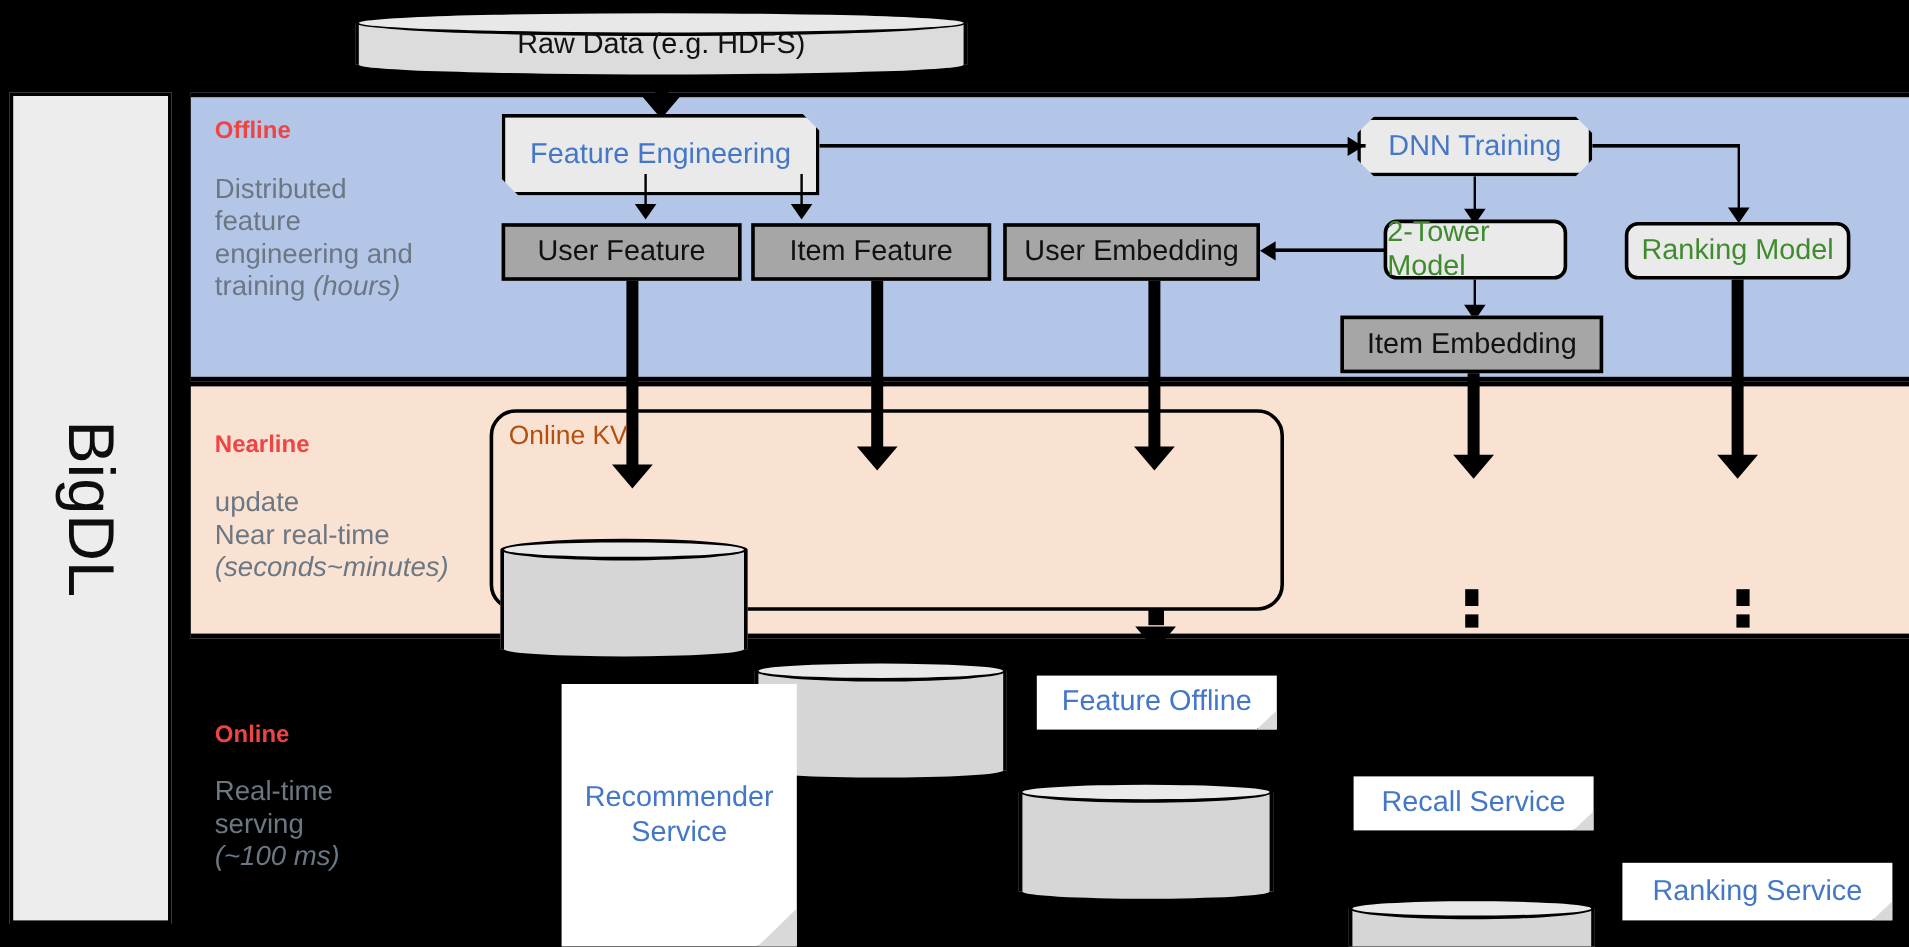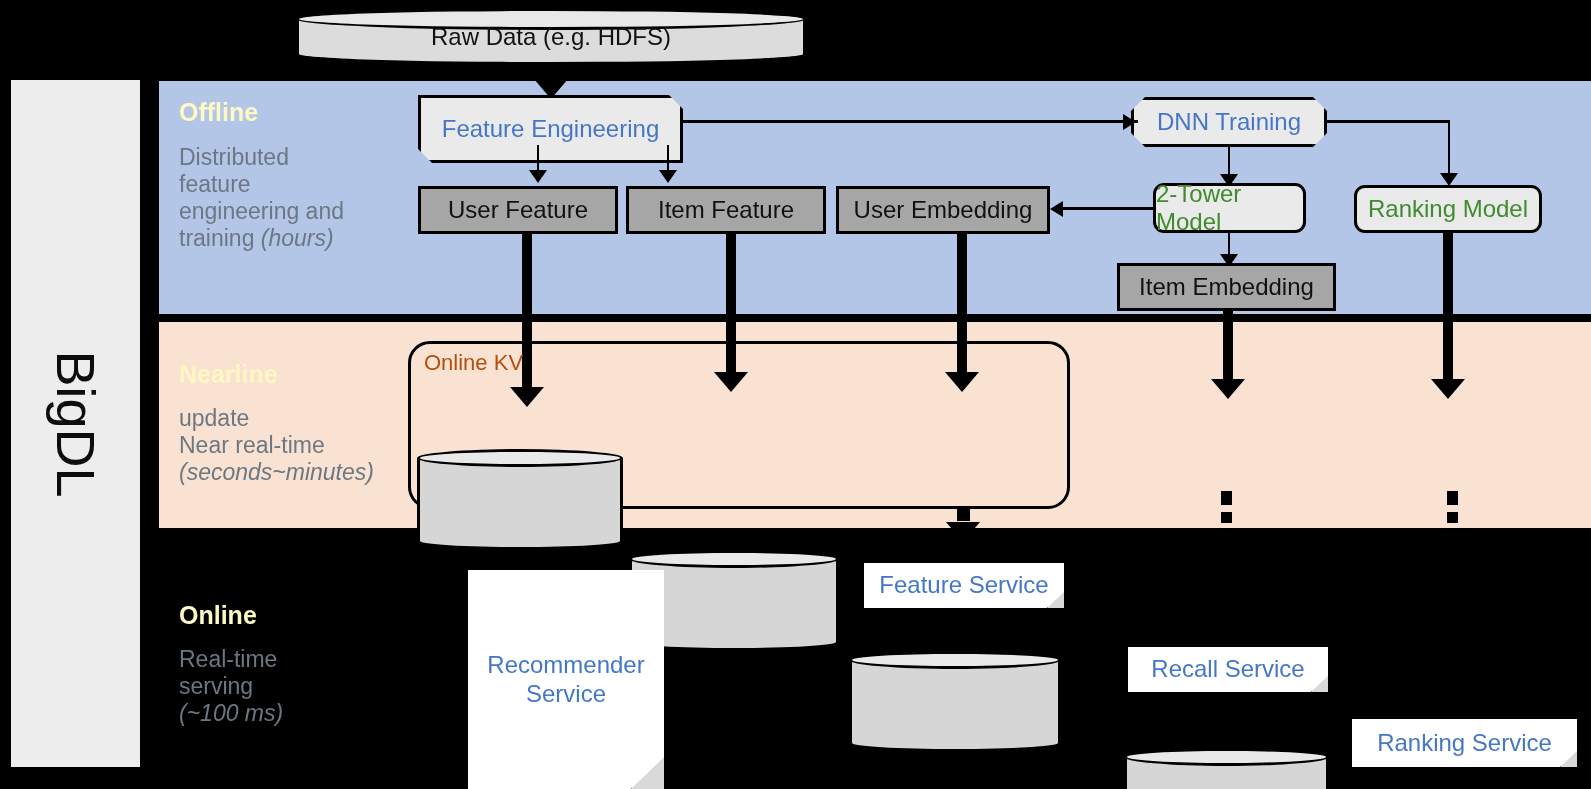--- a/index.html
+++ b/index.html
@@ -12,21 +12,21 @@
   #bigdl-rail{left:8px;top:77px;width:135px;height:693px;background:#ededed;border:3px solid #000;
               display:flex;align-items:center;justify-content:center;}
   #bigdl-label{transform:rotate(90deg);white-space:nowrap;font-size:54px;color:#0d0d0d;
                font-family:"Liberation Sans",sans-serif;letter-spacing:0px;}
 
   
   #offline-band{left:159px;top:77px;width:1432px;height:241px;background:#b3c6e7;border-top:4px solid #000;border-bottom:4px solid #000;}
   #nearline-band{left:159px;top:322px;width:1432px;height:210px;background:#fae2d2;border-bottom:4px solid #000;}
   #online-band{left:159px;top:536px;width:1432px;height:253px;background:#000;}
 
-  .layer-title{font-size:25px;font-weight:bold;color:#fef9c3;}
+  .layer-title{font-size:20px;font-weight:bold;color:#ef4444;}
   .layer-desc{font-size:23px;color:#6b7884;line-height:1.17;}
   .layer-desc i{font-style:italic;}
 
   
   #rawdata{left:296px;top:8px;width:510px;height:57px;}
   .cyl{position:relative;}
   .cyl .body{position:absolute;left:0;right:0;top:9px;bottom:9px;background:#dcdcdc;border-left:3px solid #000;border-right:3px solid #000;}
   .cyl .top{position:absolute;left:0;right:0;top:0;height:18px;background:#e8e8e8;border:3px solid #000;border-radius:50%;box-sizing:border-box;}
   .cyl .bot{position:absolute;left:0;right:0;bottom:0;height:18px;background:#dcdcdc;border:3px solid #000;border-radius:50%;box-sizing:border-box;}
   .cyl .lbl{position:absolute;left:0;right:0;top:0;bottom:0;display:flex;align-items:center;justify-content:center;
@@ -207,21 +207,21 @@
     <div>Real-time</div>
     <div>serving</div>
     <div><i>(~100 ms)</i></div>
   </div>
 
   <div class="abs docbox" id="recommender-service">
     <span>Recommender Service</span>
     <span class="fold"></span>
   </div>
   <div class="abs docbox" id="feature-service">
-    <span>Feature Service</span>
+    <span>Feature Offline</span>
     <span class="fold"></span>
   </div>
   <div class="abs docbox" id="recall-service">
     <span>Recall Service</span>
     <span class="fold"></span>
   </div>
   <div class="abs docbox" id="ranking-service">
     <span>Ranking Service</span>
     <span class="fold"></span>
   </div>

